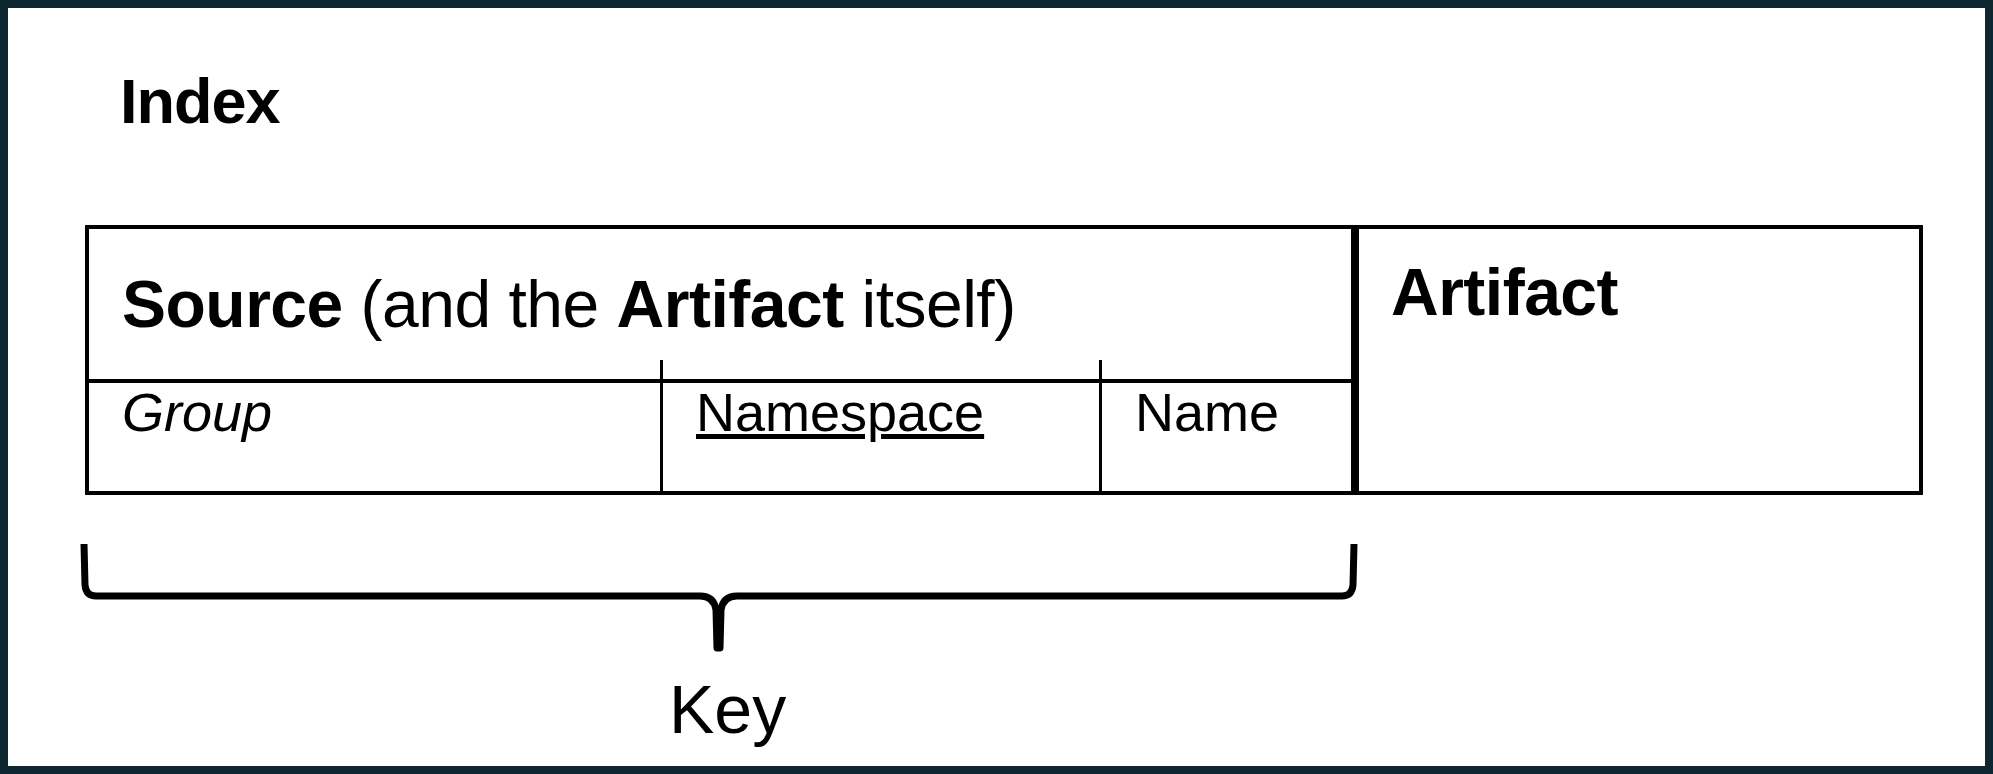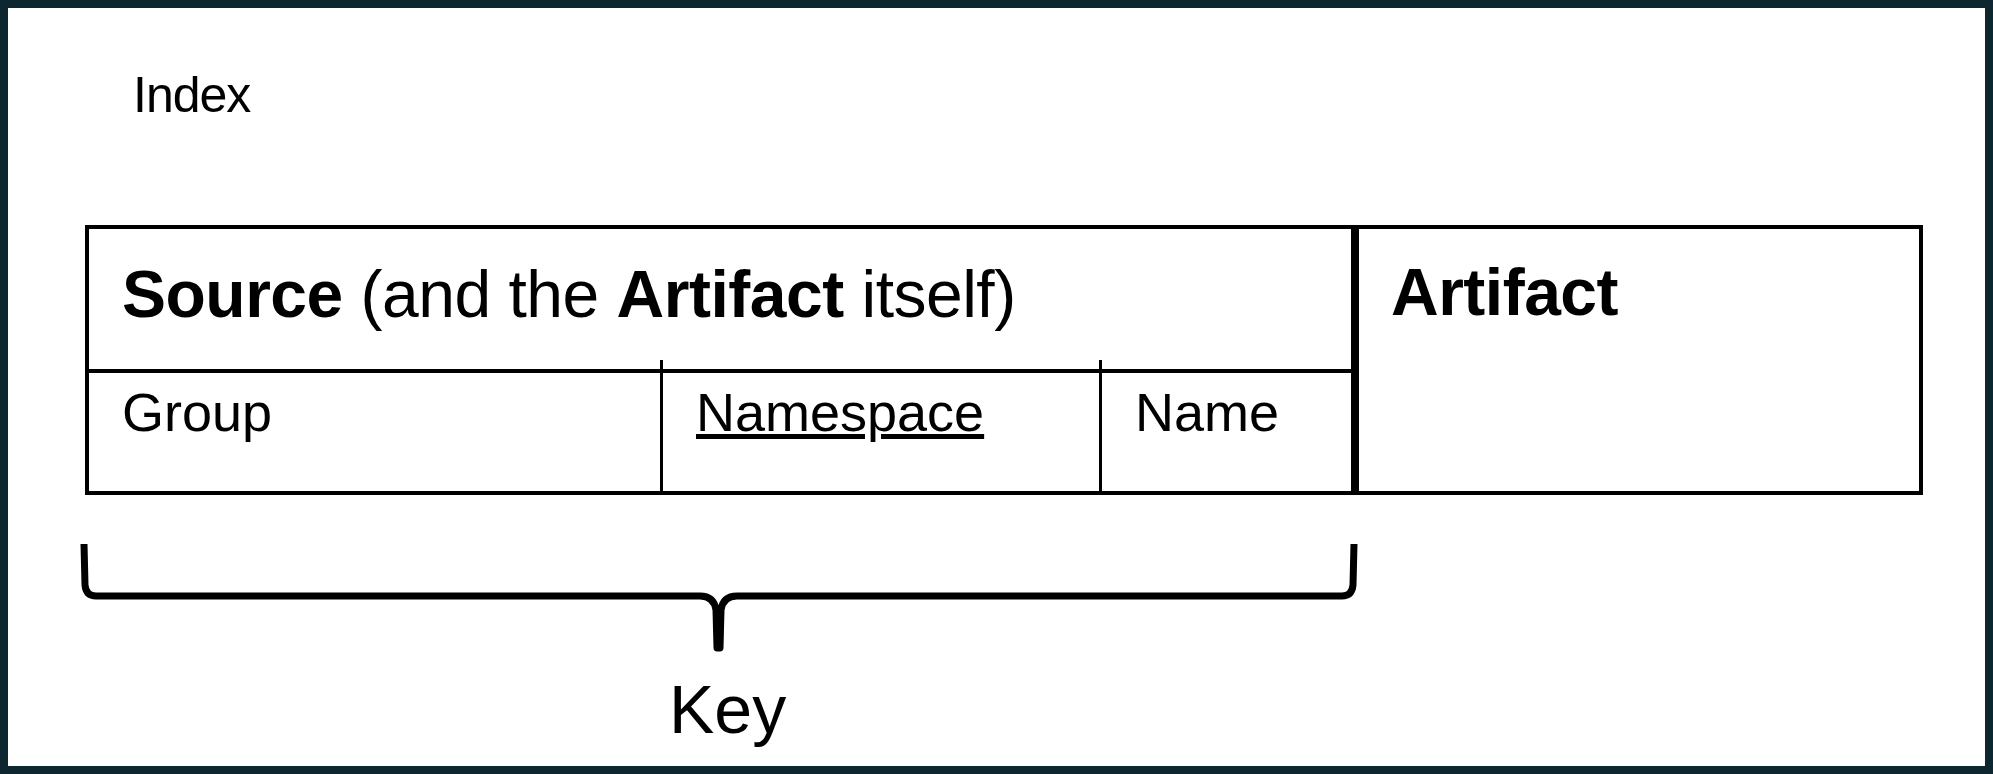--- a/index.html
+++ b/index.html
@@ -1,24 +1,24 @@
 <!DOCTYPE html>
 <html><head>
 <meta charset="utf-8">
 <style>
   html, body { margin:0; padding:0; background:#ffffff; }
   body { width:1993px; height:774px; position:relative; overflow:hidden;
          font-family:"Liberation Sans", sans-serif; color:#000; }
   .frame { position:absolute; left:0; top:0; width:1993px; height:774px;
            box-sizing:border-box; border:8px solid #0d2630; background:#fff; }
-  .title { position:absolute; left:125px; top:62px; font-size:50px; font-weight:normal;
+  .title { position:absolute; left:112px; top:62px; font-size:63px; font-weight:bold;
            letter-spacing:-1px; line-height:1; }
   .tbl { position:absolute; left:77px; top:217px; width:1838px; height:270px;
          box-sizing:border-box; border:4px solid #000; }
-  .src-head { position:absolute; left:0; top:2px; width:1262px; height:142px;
+  .src-head { position:absolute; left:0; top:12px; width:1262px; height:142px;
               border-bottom:4px solid #000; box-sizing:border-box; }
   .src-head .txt { position:absolute; left:33px; top:30px; font-size:66px; line-height:1;
                    white-space:nowrap; letter-spacing:-0.5px; }
   .src-head b { font-weight:bold; }
   .thick { position:absolute; left:1262px; top:0; width:8px; height:100%; background:#000; }
   .art-head { position:absolute; left:1302px; top:30px; font-size:66px; font-weight:bold;
               line-height:1; letter-spacing:-0.5px; }
   .col { position:absolute; top:131px; height:131px; box-sizing:border-box; }
   .col .lbl { position:absolute; top:25px; font-size:54px; line-height:1; white-space:nowrap; }
   .col.div { border-left:3px solid #000; }
@@ -32,21 +32,21 @@
   <div class="title">Index</div>
 
   <div class="tbl">
     <div class="src-head">
       <span class="txt"><b>Source</b><span style="white-space:pre"> (and the </span><b>Artifact</b><span style="white-space:pre"> itself)</span></span>
     </div>
     <div class="thick"></div>
     <div class="art-head">Artifact</div>
 
     <div class="col" style="left:0;width:328px;">
-      <span class="lbl" style="left:33px;">Group</span>
+      <span class="lbl" style="left:33px;font-style:italic;">Group</span>
     </div>
     <div class="col div" style="left:571px;width:440px;">
       <span class="lbl" style="left:33px;text-decoration:underline;">Namespace</span>
     </div>
     <div class="col div" style="left:1010px;width:252px;">
       <span class="lbl" style="left:33px;text-align:center;">Name</span>
     </div>
   </div>
 
   <svg class="brace" width="1280" height="112" viewBox="0 0 1280 112">

